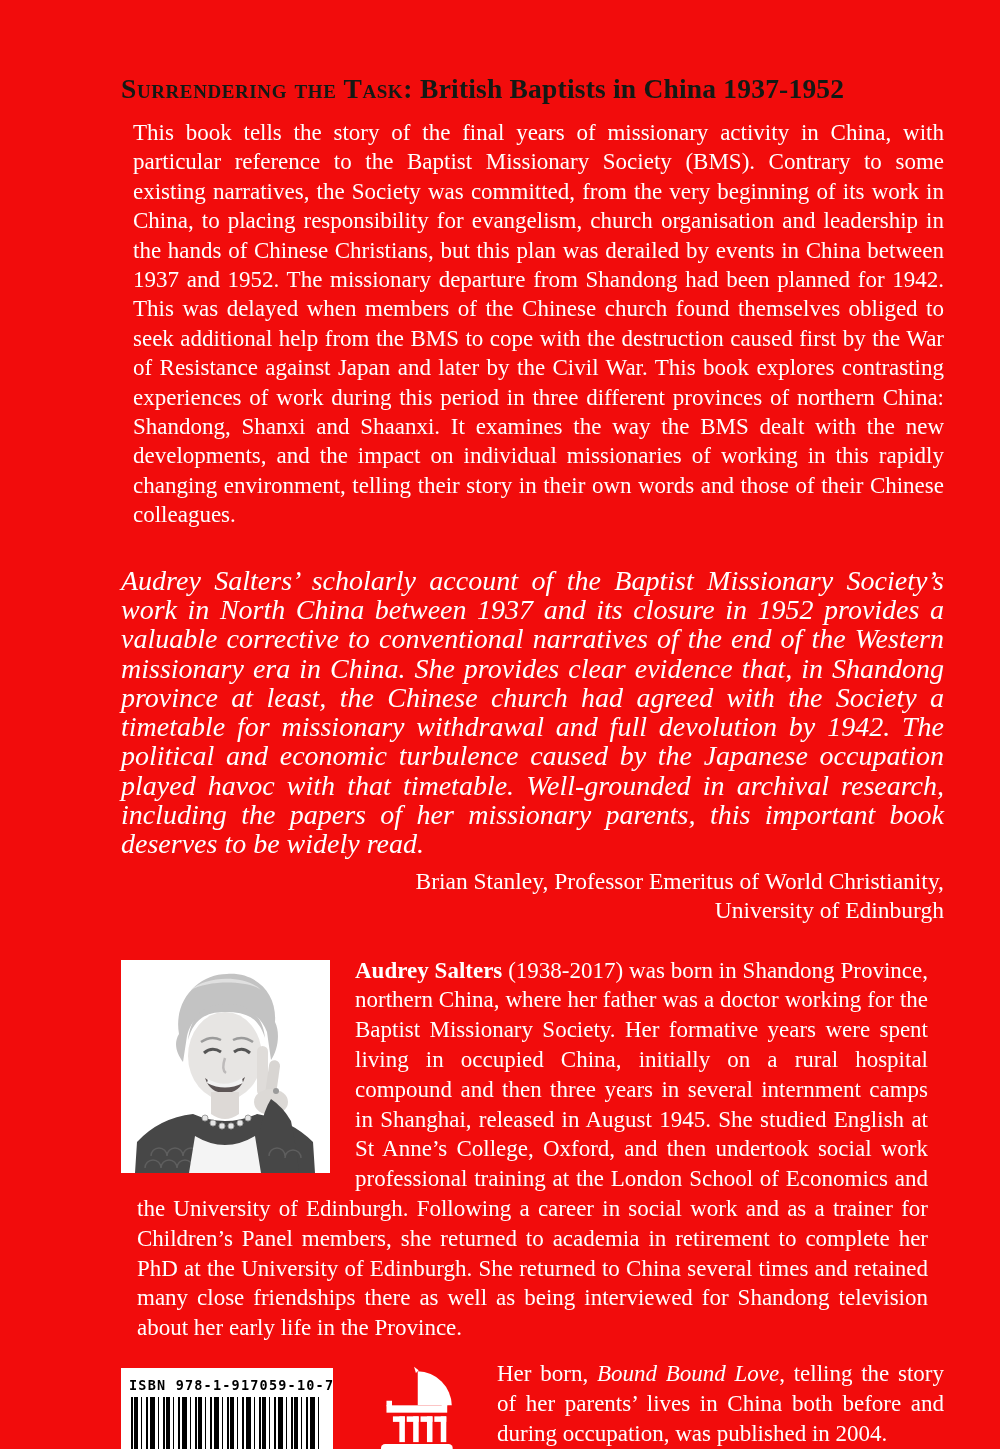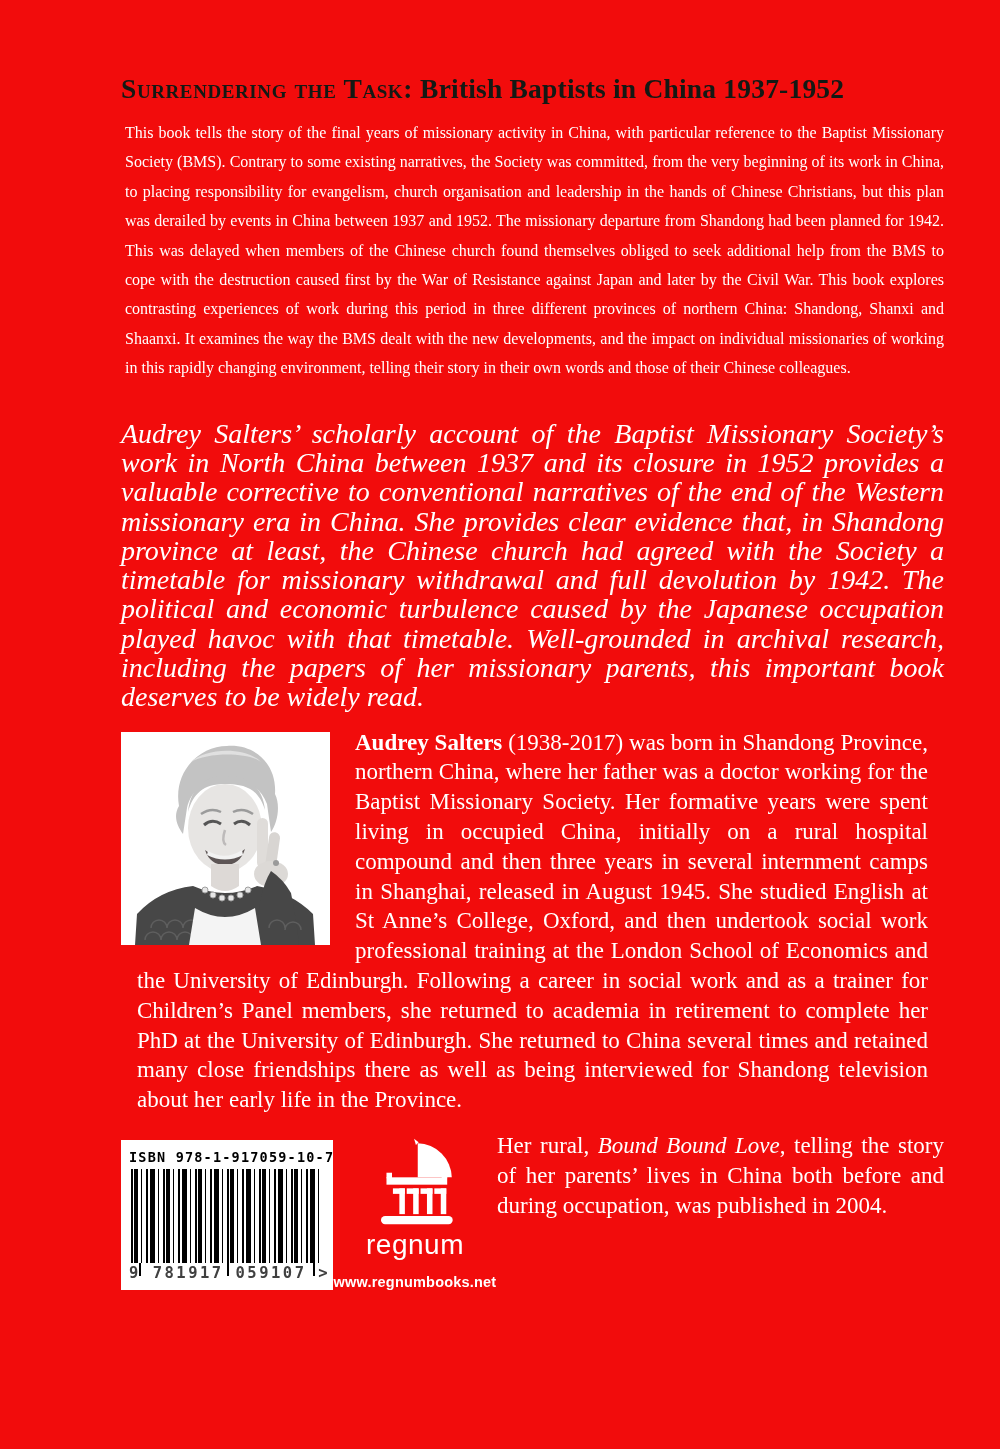--- a/index.html
+++ b/index.html
@@ -8,21 +8,21 @@
     box-sizing:border-box;width:1000px;height:1449px;
     padding:72px 56px 0 121px;
     font-family:"Liberation Serif",serif;color:#ffffff;
   }
   .title{
     margin:0 0 13px 0;font-size:27.5px;line-height:1.2;font-weight:bold;
     color:#141914;letter-spacing:0.2px;white-space:nowrap;
   }
   .title .sc{font-variant:small-caps;letter-spacing:0.6px;}
   .synopsis{
-    margin:0 0 36px 4px;font-size:16px;line-height:29.4px;text-align:justify;
+    margin:0 0 36px 12px;font-size:23px;line-height:29.4px;text-align:justify;
   }
   .quote{
     margin:0 0 8px 0;font-size:28px;line-height:29.3px;
     font-style:italic;text-align:justify;
   }
   .attribution{
     margin:0 0 30px 0;font-size:23.5px;line-height:29.5px;text-align:right;
   }
   .bio{font-size:23px;line-height:29.8px;text-align:justify;}
   .bio p{margin:16px;}
@@ -71,20 +71,21 @@
 <body>
 
 <div class="cover">
 
   <h1 class="title"><span class="sc">Surrendering the Task:</span><span> British Baptists in China 1937-1952</span></h1>
 
   <p class="synopsis">This book tells the story of the final years of missionary activity in China, with particular reference to the Baptist Missionary Society (BMS). Contrary to some existing narratives, the Society was committed, from the very beginning of its work in China, to placing responsibility for evangelism, church organisation and leadership in the hands of Chinese Christians, but this plan was derailed by events in China between 1937 and 1952. The missionary departure from Shandong had been planned for 1942. This was delayed when members of the Chinese church found themselves obliged to seek additional help from the BMS to cope with the destruction caused first by the War of Resistance against Japan and later by the Civil War. This book explores contrasting experiences of work during this period in three different provinces of northern China: Shandong, Shanxi and Shaanxi. It examines the way the BMS dealt with the new developments, and the impact on individual missionaries of working in this rapidly changing environment, telling their story in their own words and those of their Chinese colleagues.</p>
 
   <p class="quote">Audrey Salters’ scholarly account of the Baptist Missionary Society’s work in North China between 1937 and its closure in 1952 provides a valuable corrective to conventional narratives of the end of the Western missionary era in China. She provides clear evidence that, in Shandong province at least, the Chinese church had agreed with the Society a timetable for missionary withdrawal and full devolution by 1942. The political and economic turbulence caused by the Japanese occupation played havoc with that timetable. Well-grounded in archival research, including the papers of her missionary parents, this important book deserves to be widely read.</p>
 
+  <p class="attribution"><span>Brian Stanley, Professor Emeritus of World Christianity,</span><br><span>University of Edinburgh</span></p>
 
   <div class="bio">
     <div class="photo">
       <svg width="209" height="213" viewBox="0 0 209 213">
         <rect width="209" height="213" fill="#ffffff"></rect>
 
         <path d="M58,74 C52,40 78,14 106,14 C136,12 156,34 154,62 C160,74 156,92 150,100 L146,72 C140,56 128,48 106,48 C84,48 70,58 66,76 L62,102 C56,94 52,84 58,74 Z" fill="#c3c3c3"></path>
         <path d="M70,30 C84,16 124,14 140,30 C128,20 86,20 70,30 Z" fill="#e0e0e0"></path>
 
         <ellipse cx="104" cy="96" rx="37" ry="44" fill="#e7e5e3"></ellipse>
@@ -169,17 +170,17 @@
               <rect x="78" y="58" width="6" height="28"></rect>
           </g>
 
           <rect x="13" y="88" width="78" height="9" rx="4.5"></rect>
         </g>
       </svg>
       <div class="pub-name">regnum</div>
       <div class="pub-site">www.regnumbooks.net</div>
     </div>
 
-    <p class="note"><span>Her rural, </span><i>Bound Bound Love</i><span>, telling the story of her parents’ lives in China both before and during occupation, was published in 2004.</span></p>
+    <p class="note"><span>Her born, </span><i>Bound Bound Love</i><span>, telling the story of her parents’ lives in China both before and during occupation, was published in 2004.</span></p>
 
   </div>
 
 </div>
 
 </body></html>

